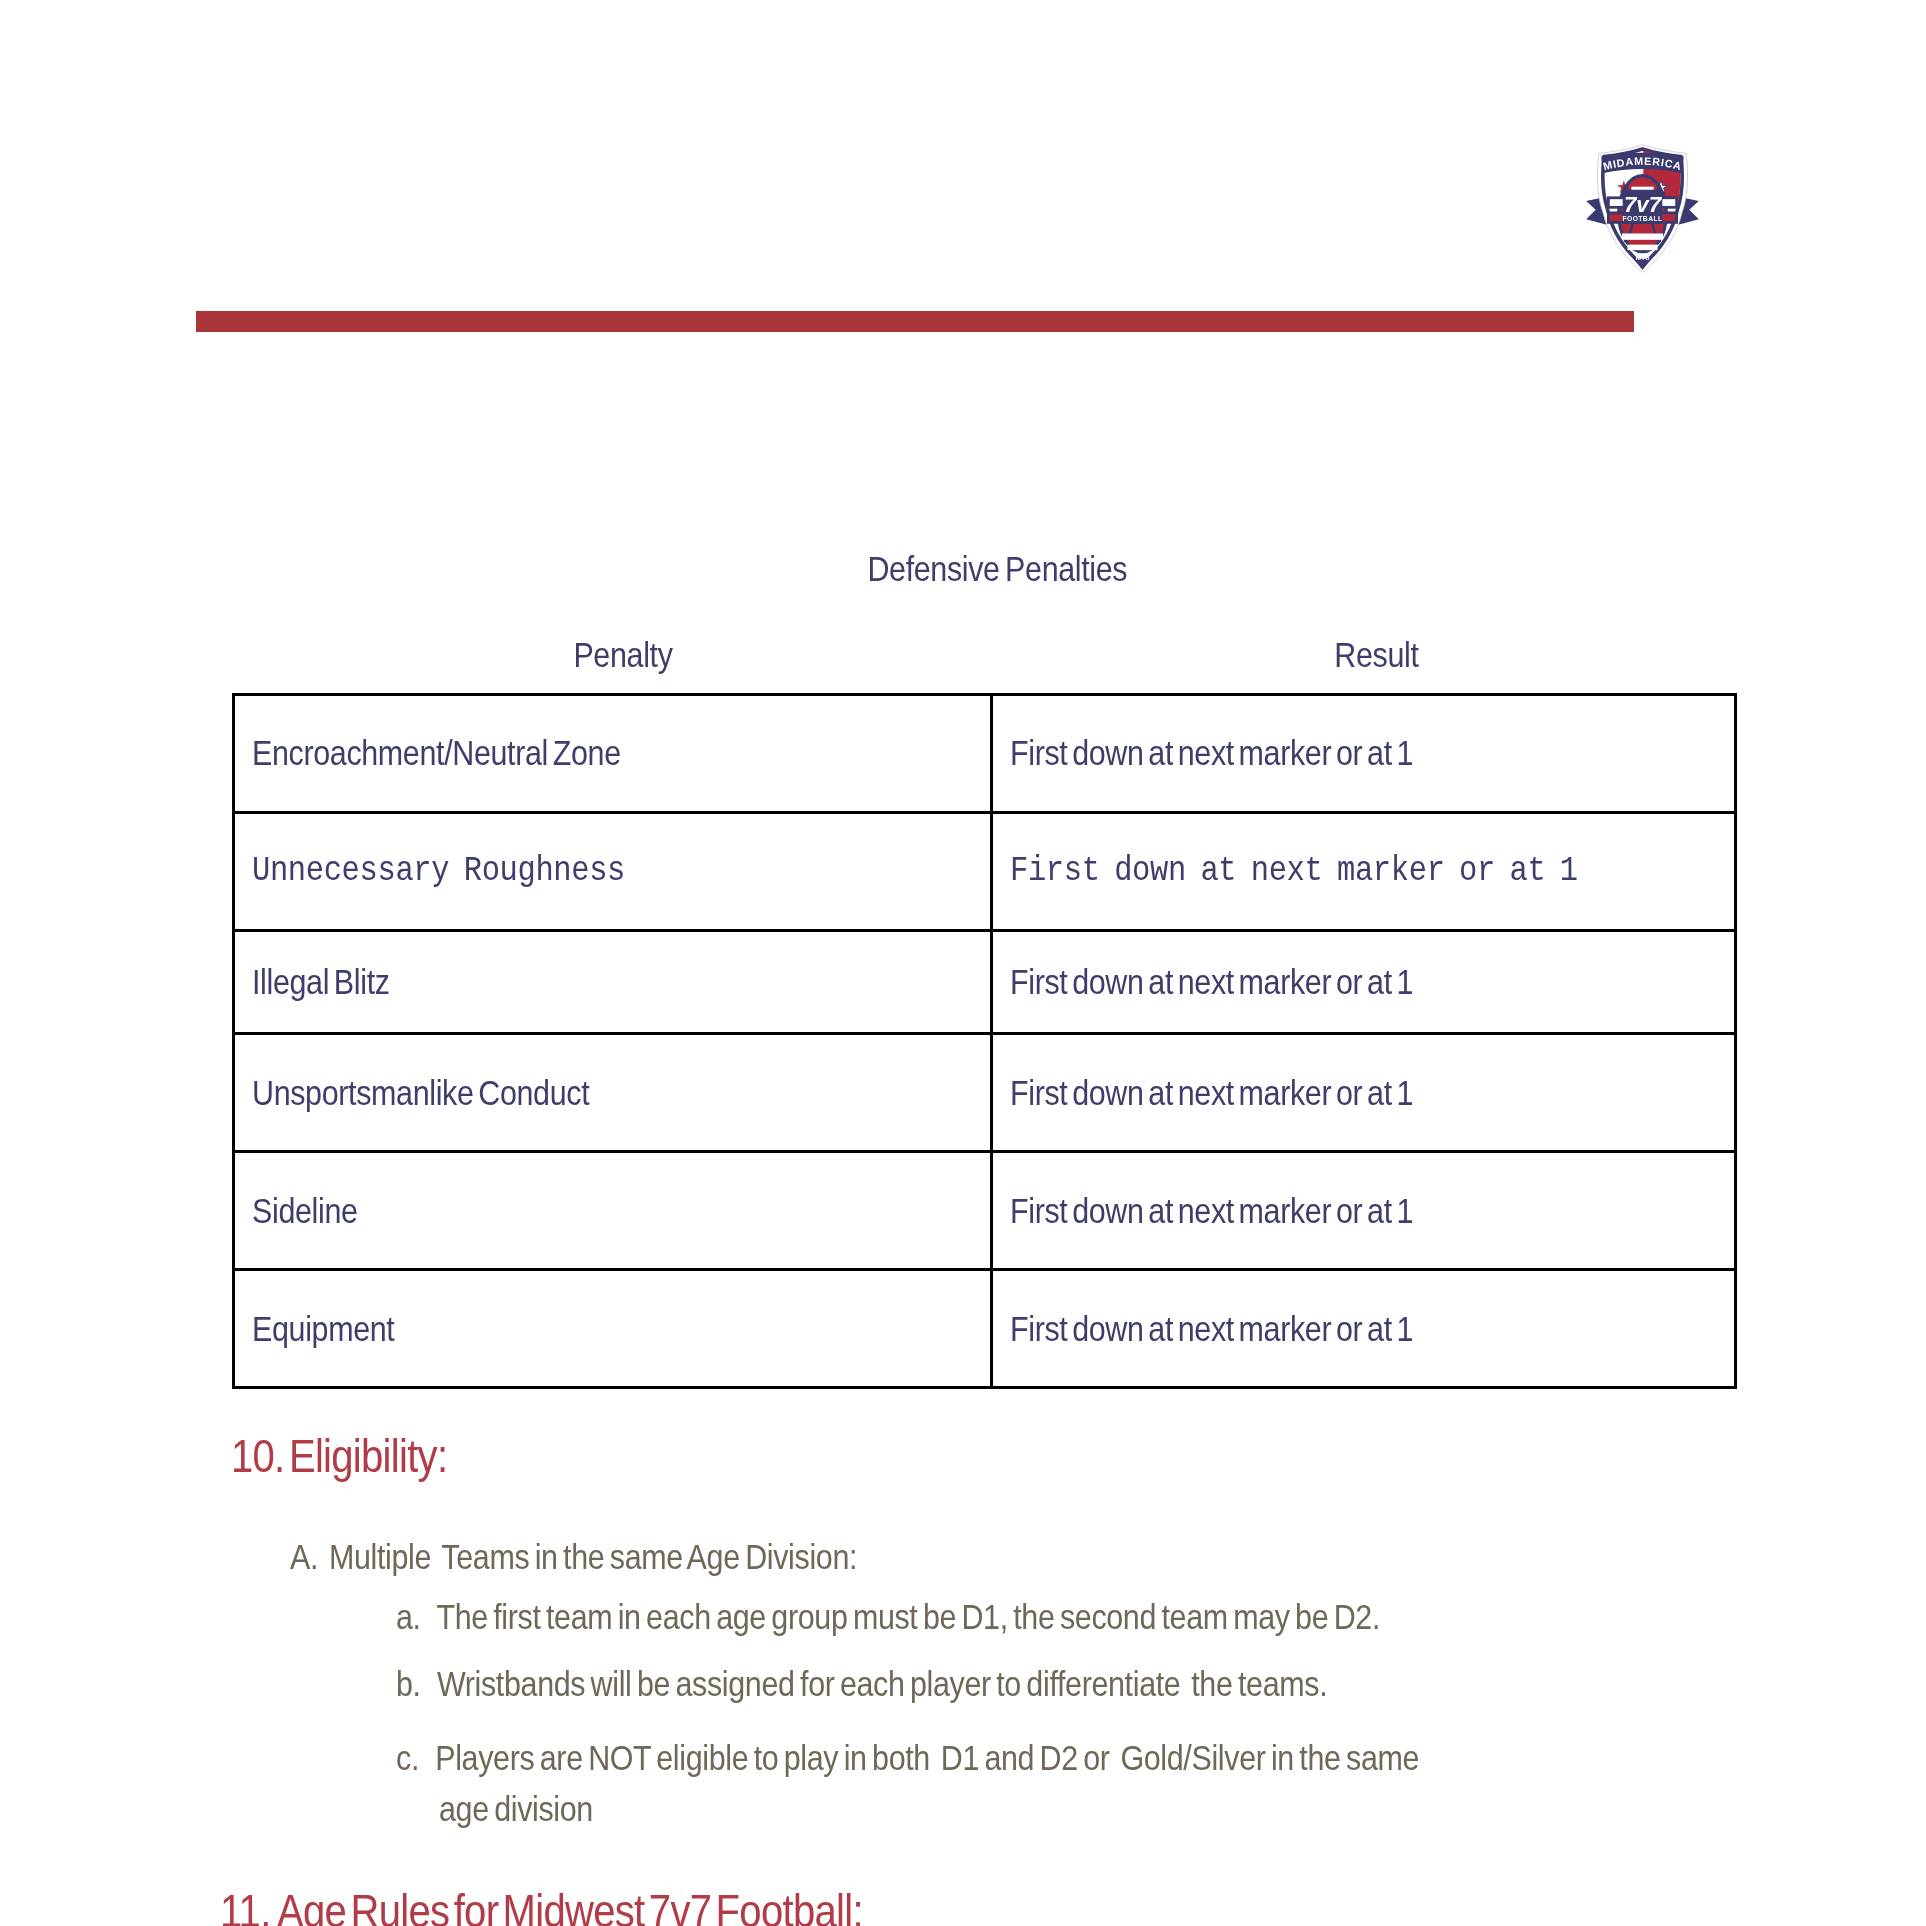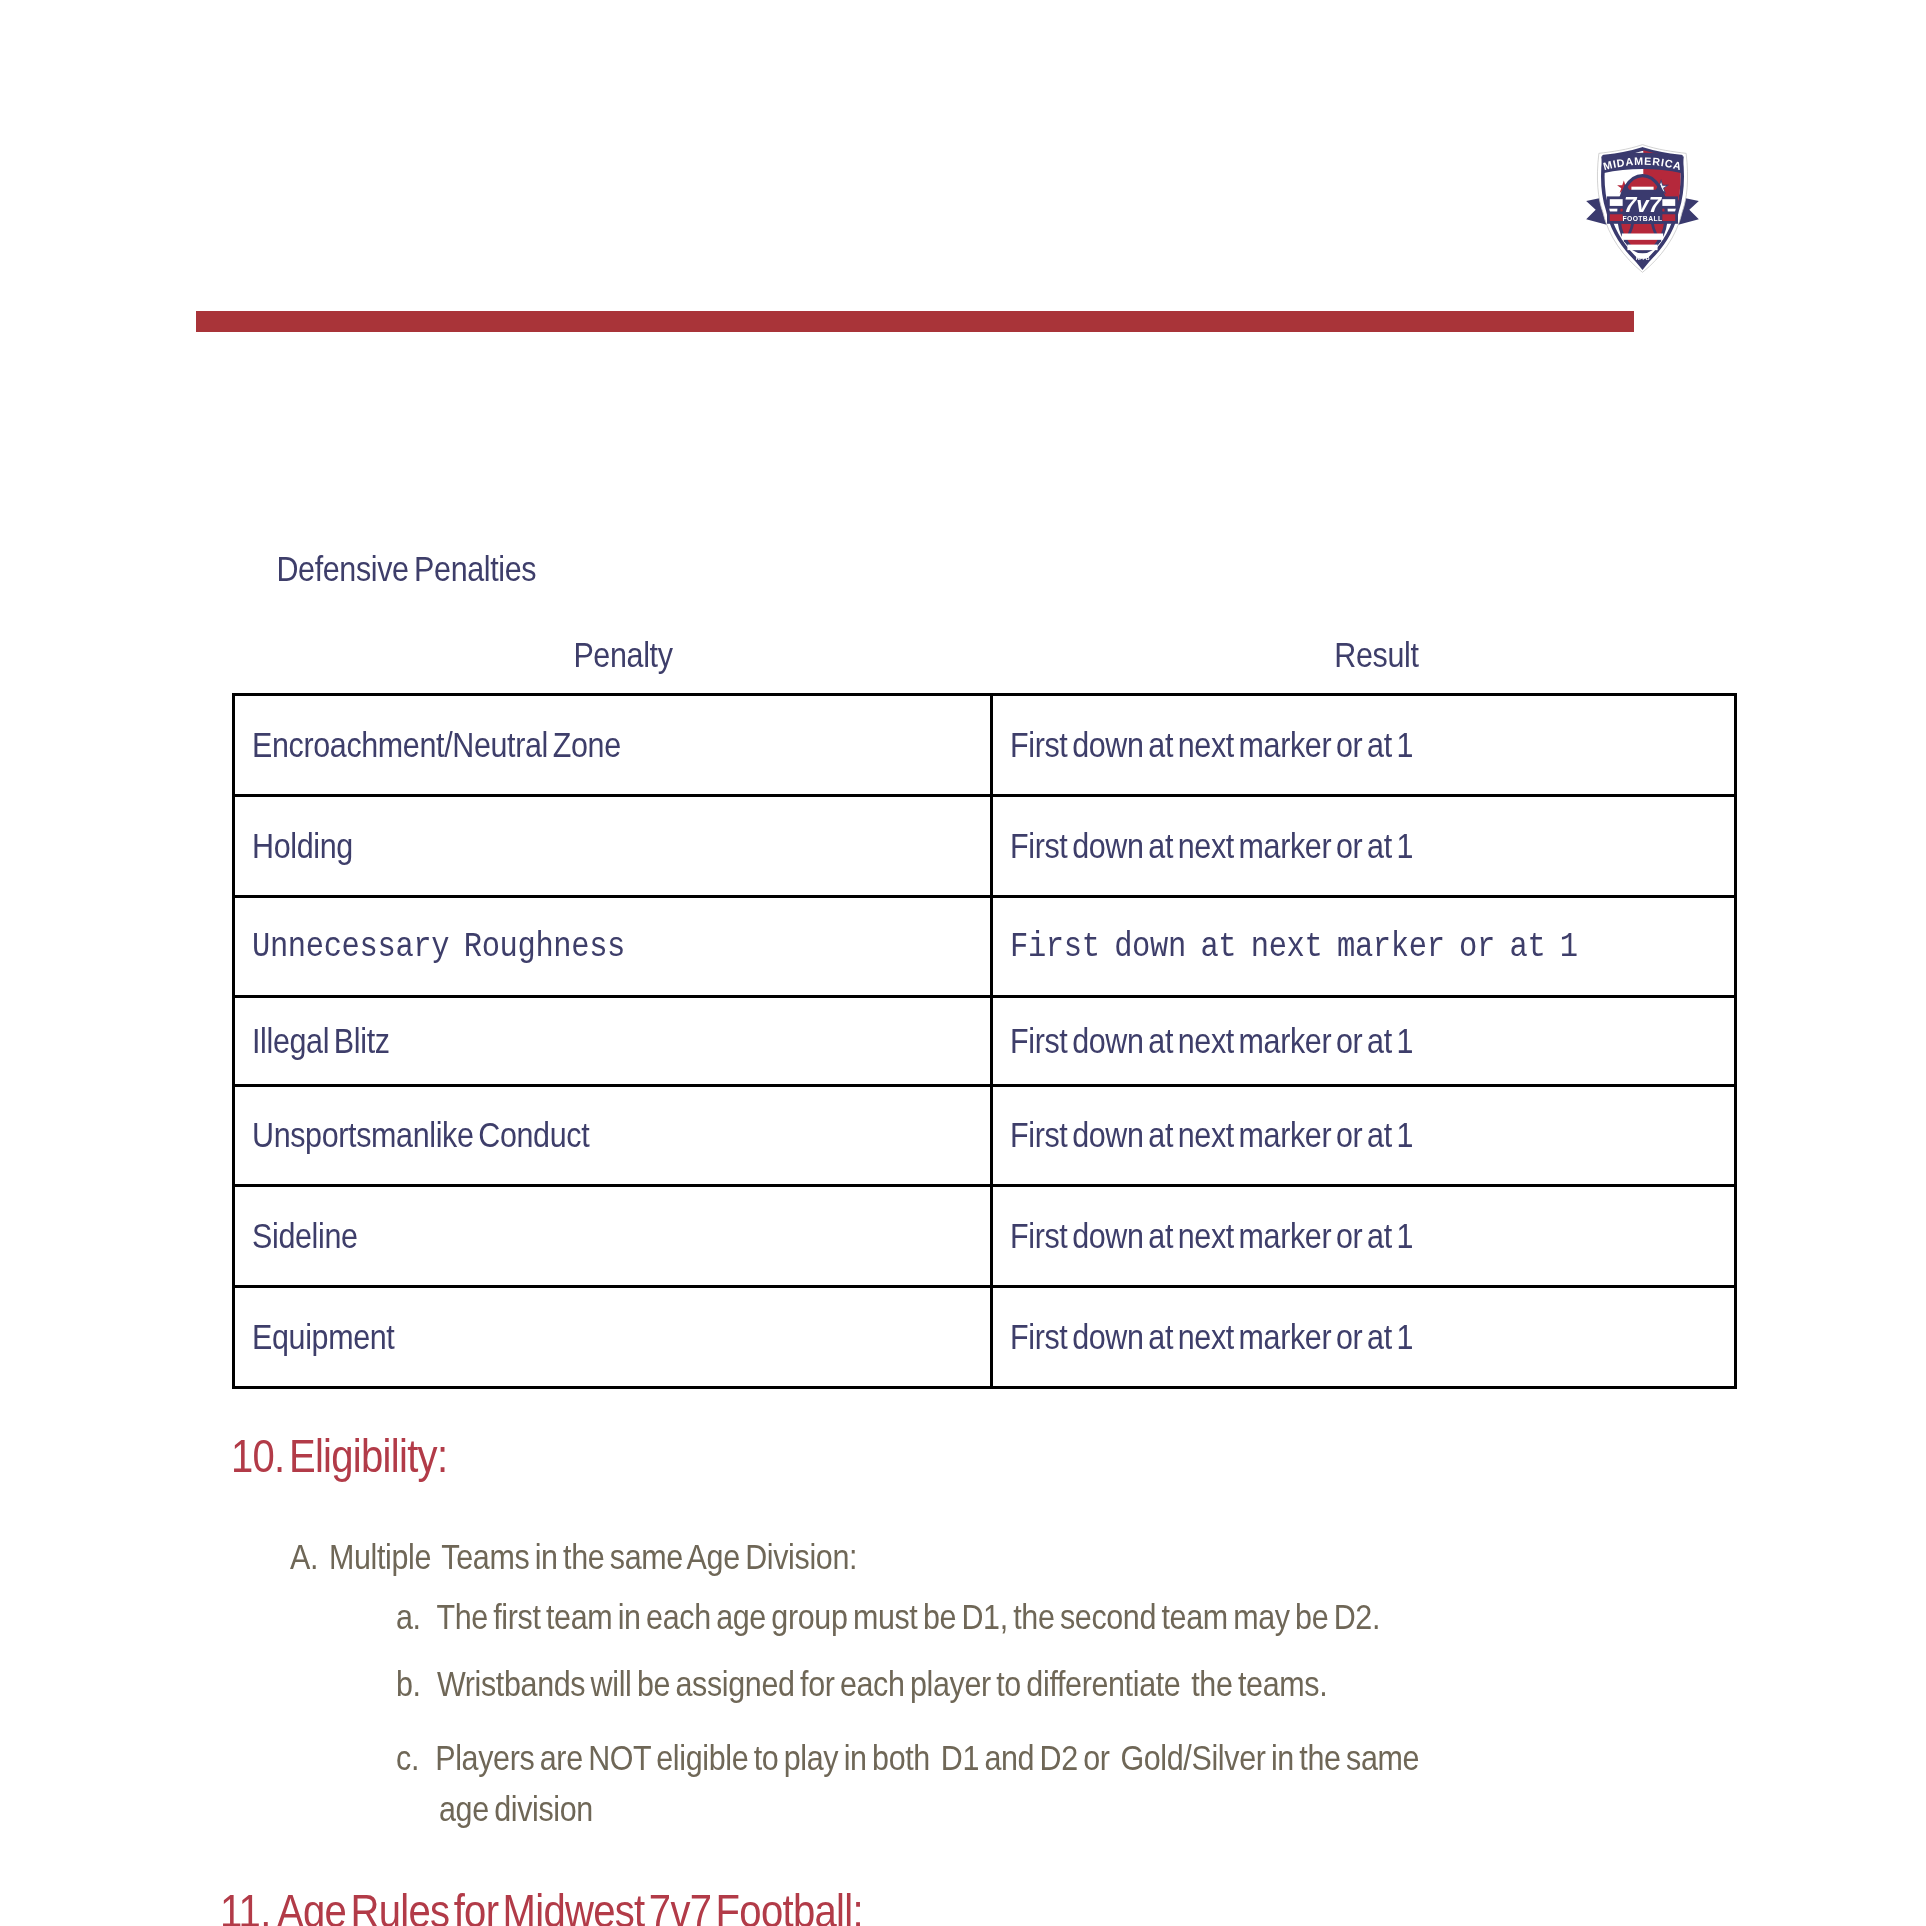--- a/index.html
+++ b/index.html
@@ -22,20 +22,21 @@
   }
   .condensed-center{
     transform:scaleX(0.87);
     transform-origin:50% 50%;
   }
   .navy{color:#3E3E6A;}
   .taupe{color:#6F6757;}
   .redhead{color:#B23B48;}
   .doc-title{
     left:232px; top:516px; width:1505px;
+    text-align:center;
     font-size:35px;
     letter-spacing:-0.4px; word-spacing:-3.1px;
   }
   .col-header{
     top:602px;
     text-align:center;
     font-size:35px;
     letter-spacing:-0.4px; word-spacing:-3.1px;
   }
   .divider{
@@ -129,24 +130,20 @@
   <table class="penalties">
     <colgroup>
         <col style="width:758px">
         <col>
       </colgroup>
     <tbody>
       <tr style="height:87px;text-decoration:underline;">
         <td><span class="cellText">Encroachment/Neutral Zone</span></td>
         <td><span class="cellText">First down at next marker or at 1</span></td>
       </tr>
-      <tr style="height:87px;">
-        <td><span class="cellText">Holding</span></td>
-        <td><span class="cellText">First down at next marker or at 1</span></td>
-      </tr>
       <tr style="height:87px;font-family:Liberation Mono, monospace;">
         <td><span class="cellText">Unnecessary Roughness</span></td>
         <td><span class="cellText">First down at next marker or at 1</span></td>
       </tr>
       <tr style="height:76px;">
         <td><span class="cellText">Illegal Blitz</span></td>
         <td><span class="cellText">First down at next marker or at 1</span></td>
       </tr>
       <tr style="height:87px;">
         <td><span class="cellText">Unsportsmanlike Conduct</span></td>

